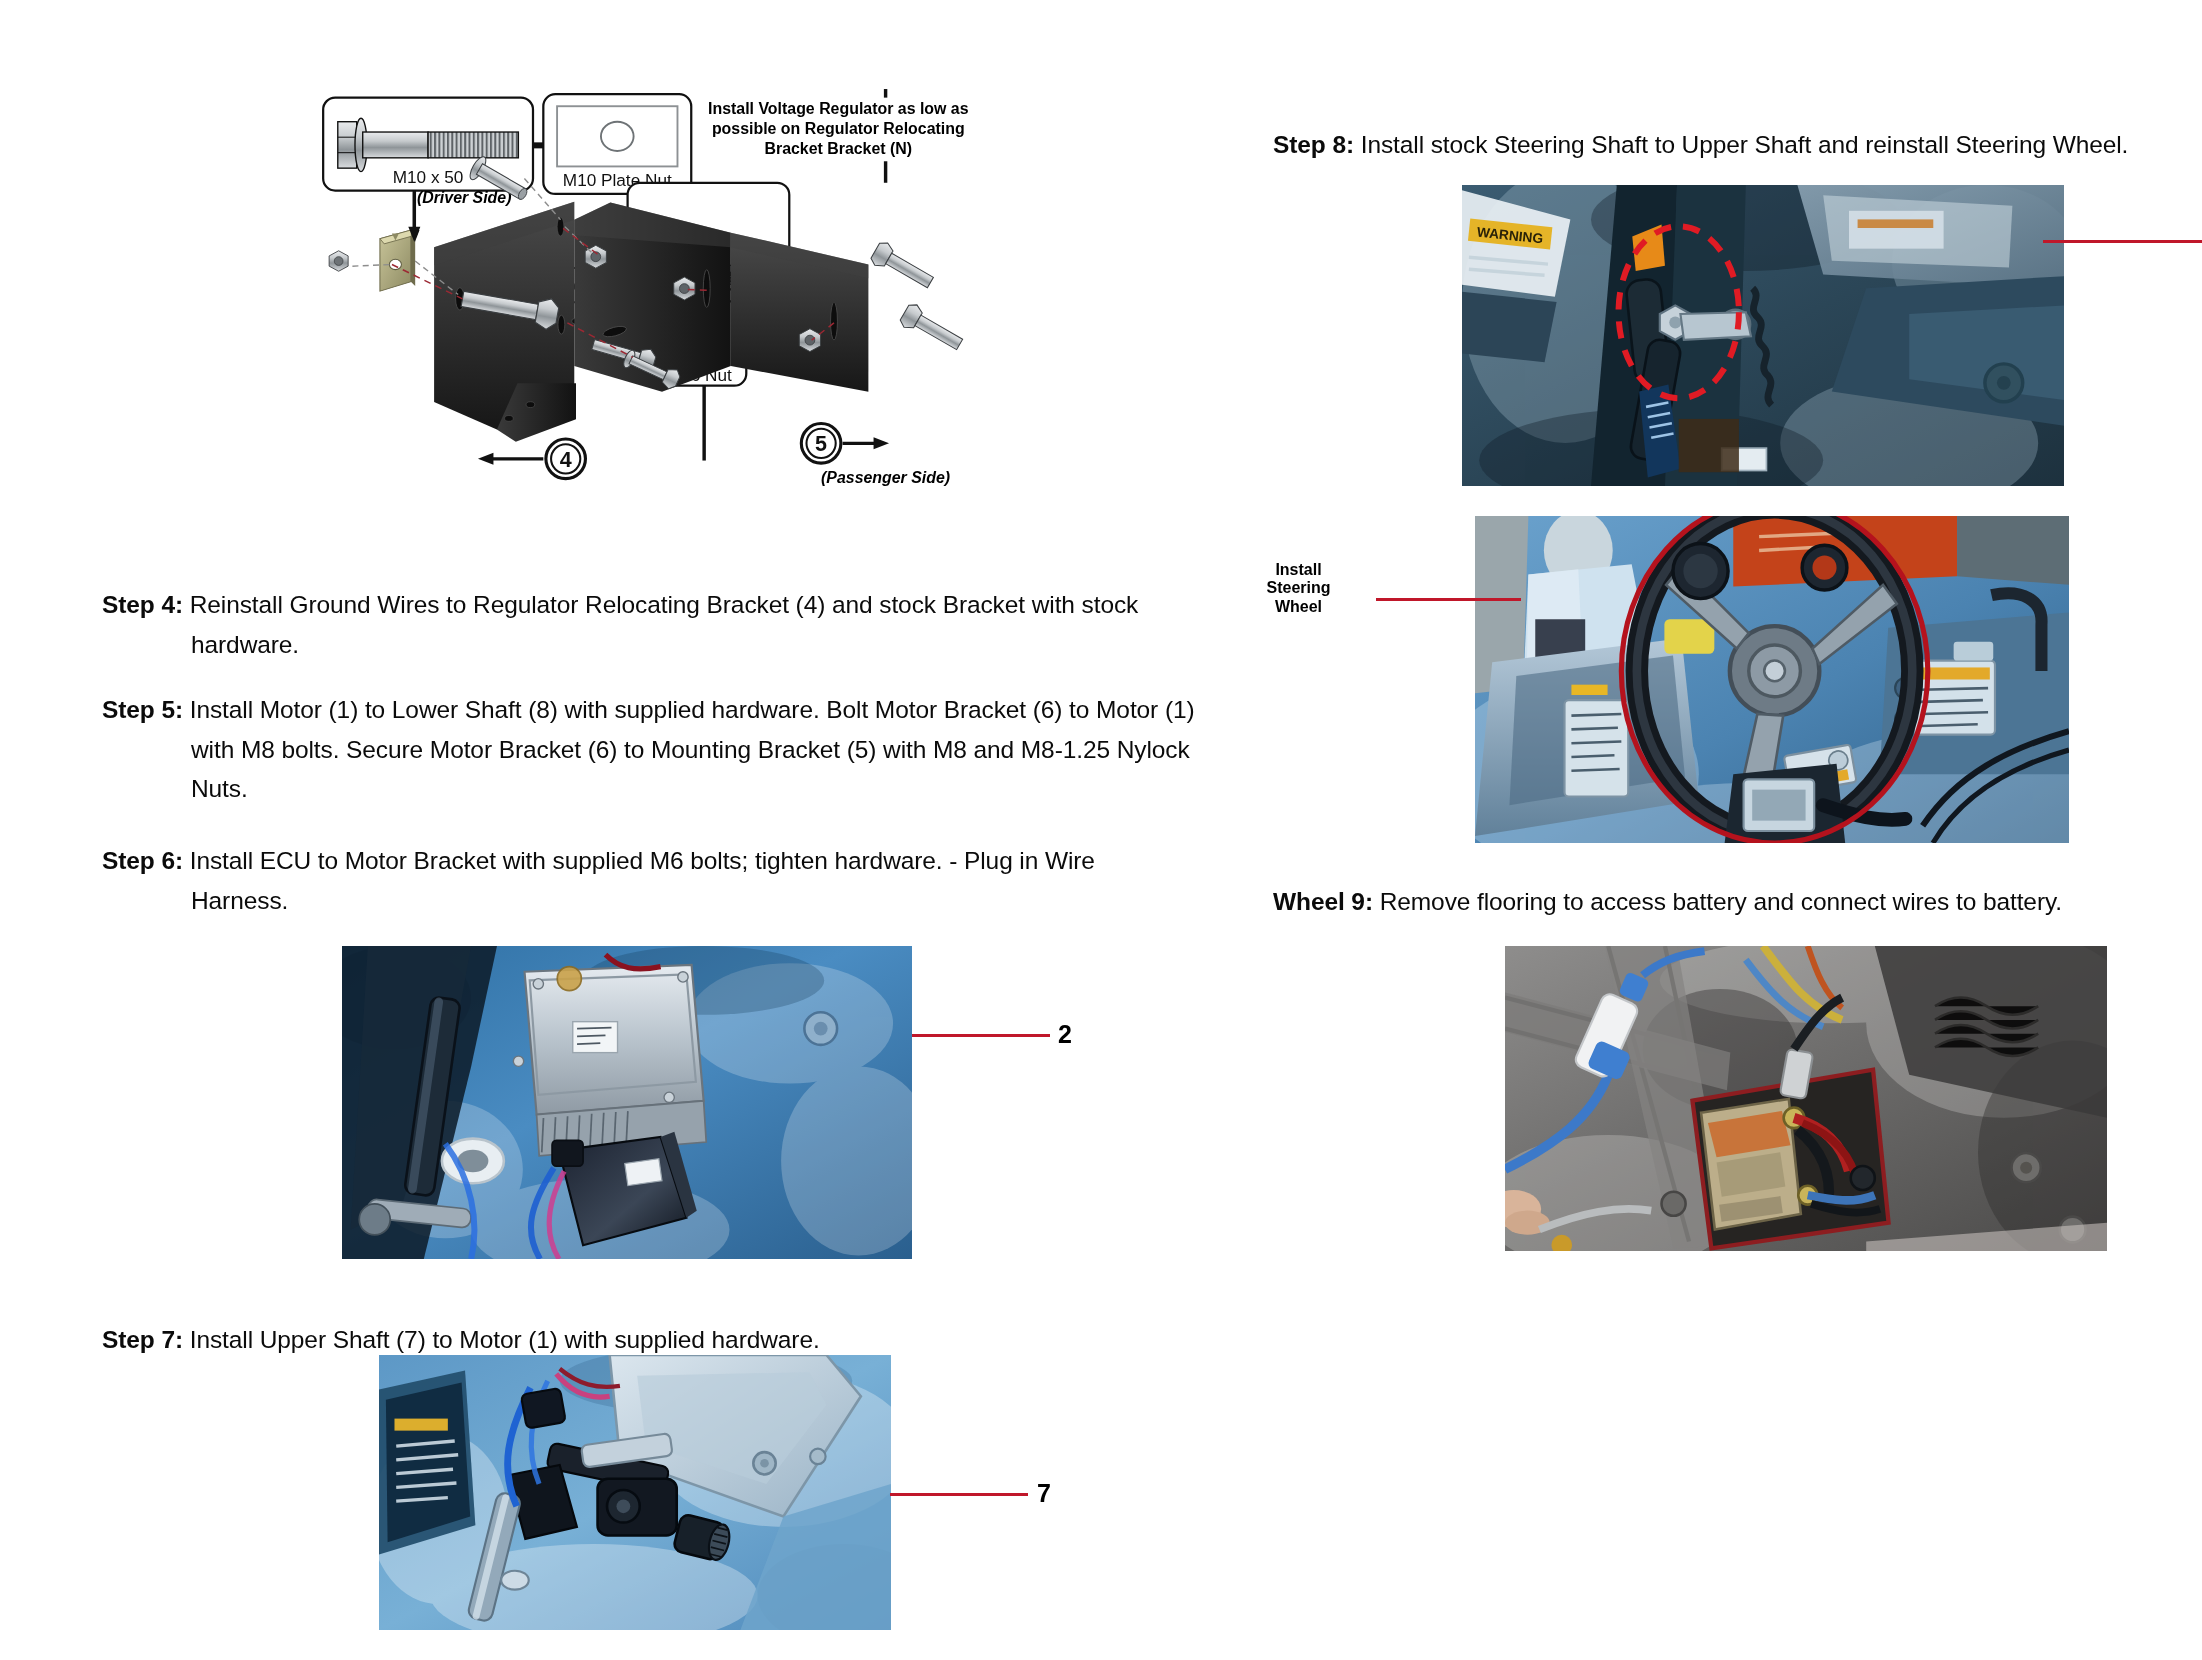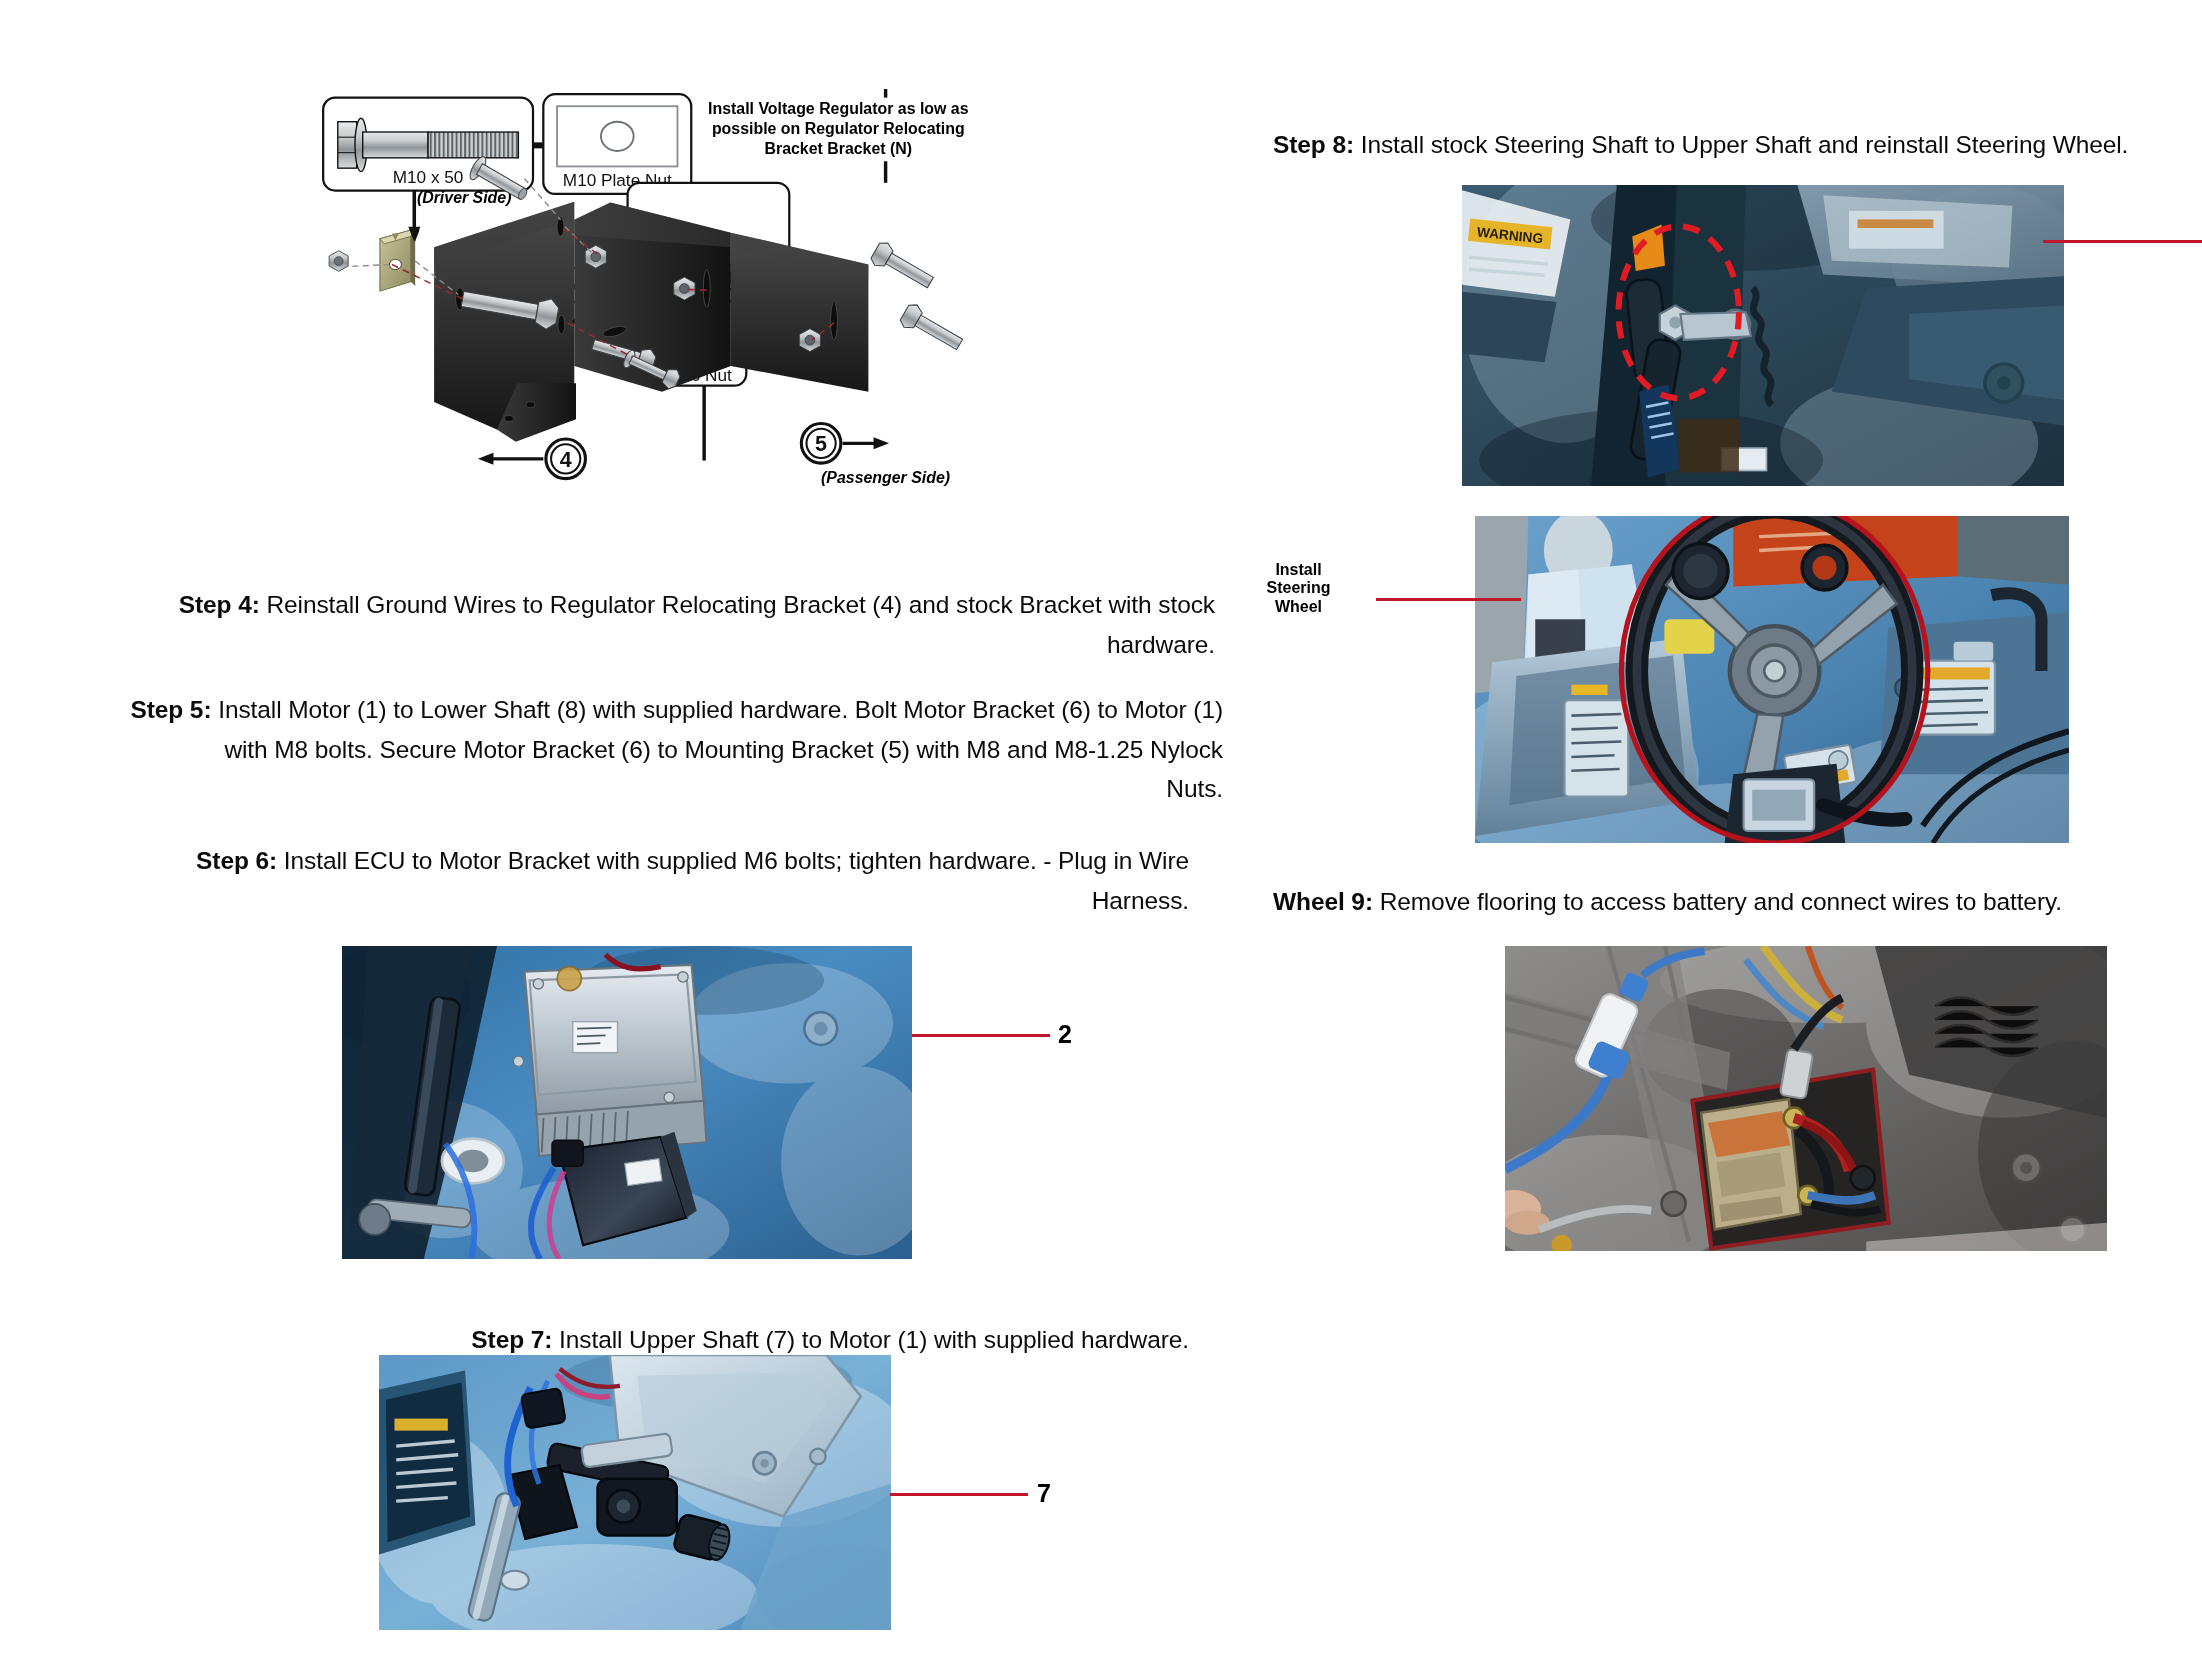--- a/index.html
+++ b/index.html
@@ -23,21 +23,20 @@
     font-size:24.5px;
     line-height:1.62;
     letter-spacing:-0.1px;
     color:#0b0b0b;
   }
   .step .lbl{font-weight:bold;}
   .step .body{display:inline;}
   .wrapbox{
     padding-left:89px;
     text-indent:-89px;
-    text-align:right;
   }
 
   
   .cad{position:absolute;}
   .cad svg{display:block;}
 
   
   .photo{position:absolute;overflow:hidden;}
   .photo svg{display:block;width:100%;height:100%;}
 

